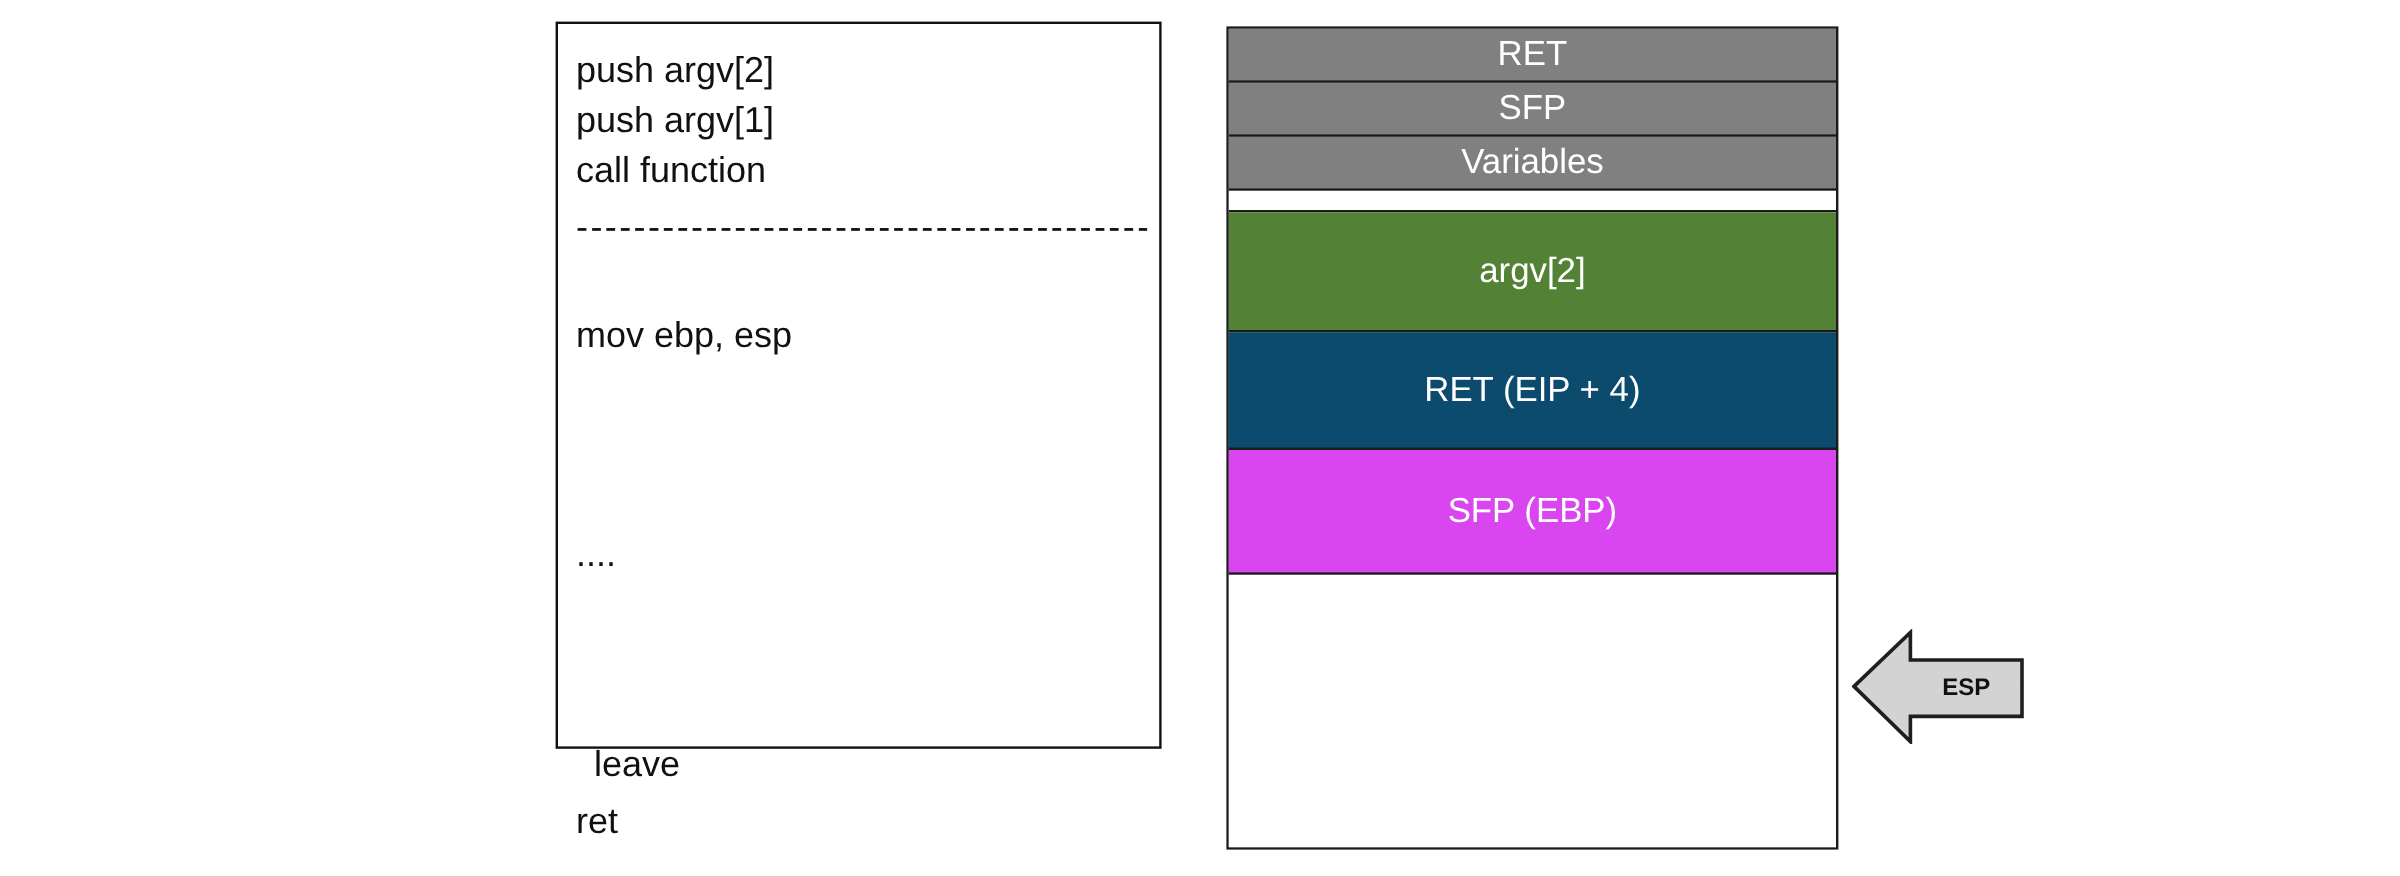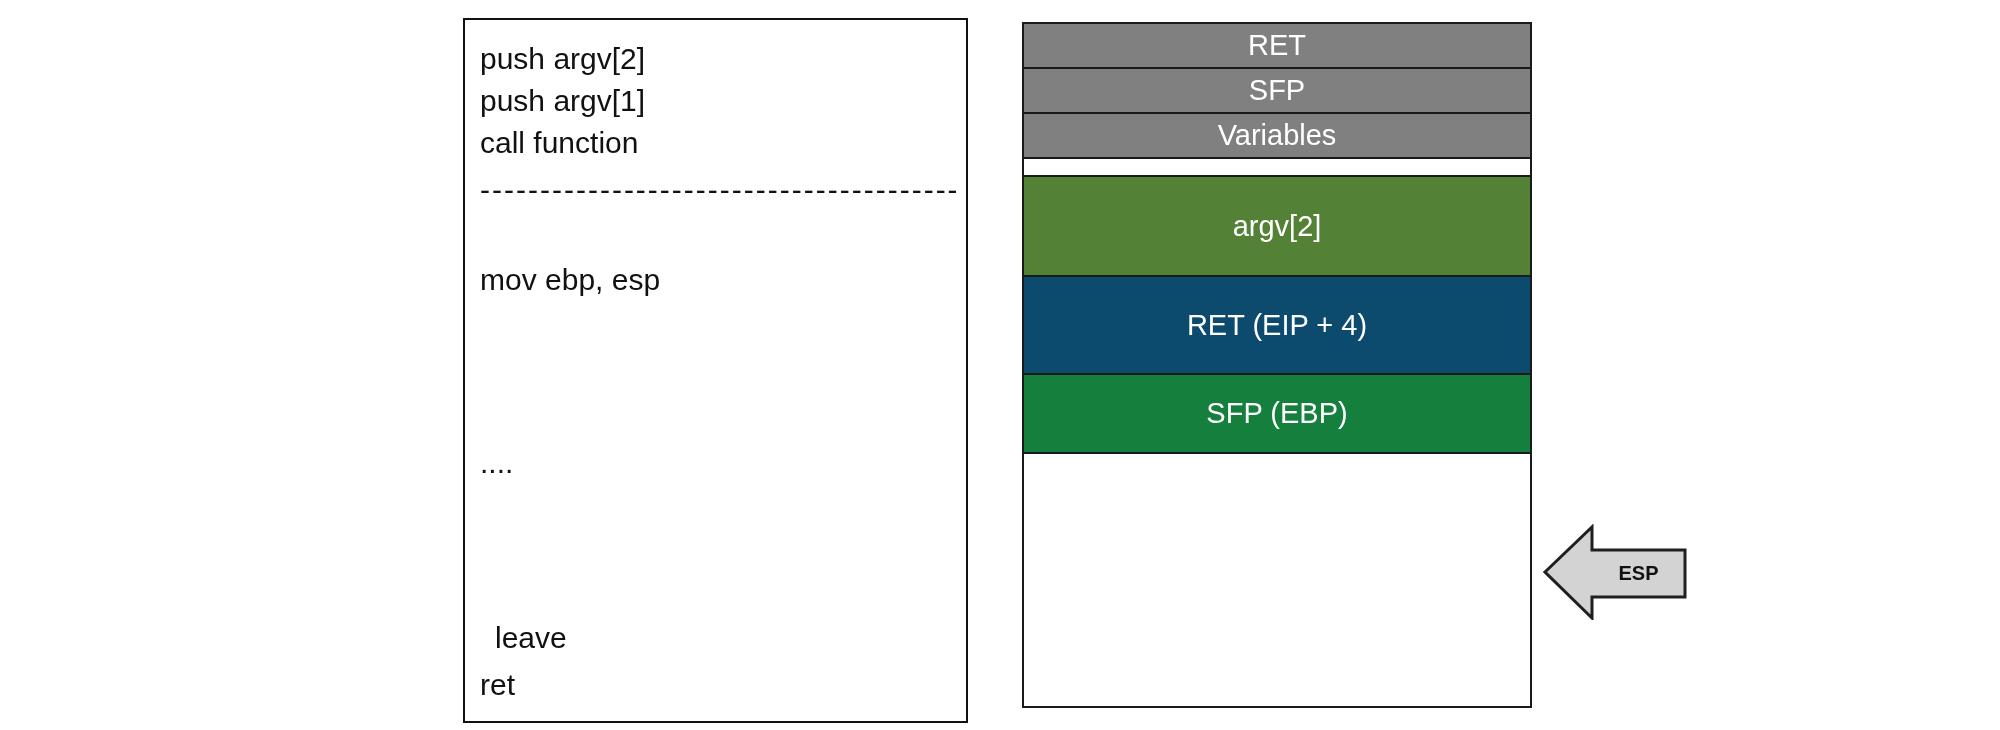--- a/index.html
+++ b/index.html
@@ -3,21 +3,21 @@
 <meta charset="utf-8">
 <style>
   html,body{margin:0;padding:0;background:#ffffff;}
   .canvas{
     position:relative;width:2000px;height:730px;background:#ffffff;overflow:hidden;
     font-family:"Liberation Sans", sans-serif;color:#1a1a1a;
   }
 
   
   .code-box{
-    position:absolute;left:463px;top:18px;width:505px;height:705px;
+    position:absolute;left:463px;top:18px;width:505px;height:606px;
     border:2px solid #111111;background:#ffffff;box-sizing:border-box;
   }
   .code-line{
     position:absolute;left:15px;right:10px;height:45px;line-height:45px;
     font-size:30px;white-space:nowrap;color:#111111;
   }
   .code-line.l0{top:16px;}
   .code-line.l1{top:58px;}
   .code-line.l2{top:100px;}
   .code-line.l3{top:147px;letter-spacing:2px;overflow:hidden;}
@@ -40,21 +40,21 @@
   }
   .srow{
     display:flex;align-items:center;justify-content:center;
     font-size:29px;color:#ffffff;box-sizing:border-box;
     border-bottom:2px solid #1a1a1a;flex:0 0 auto;
   }
   .srow.gray {background:#808080;height:45px;}
   .srow.gap  {background:#ffffff;height:18px;}
   .srow.green{background:#538135;height:100px;}
   .srow.red  {background:#0c4a6e;height:98px;}
-  .srow.blue {background:#15803d;height:79px;}
+  .srow.blue {background:#d946ef;height:104px;}
   .srow.empty{background:#ffffff;border-bottom:none;flex:1 1 auto;}
 
   
   .esp-arrow-svg{position:absolute;left:1543px;top:524px;width:145px;height:96px;}
   .esp-label{
     position:absolute;left:1592px;top:550px;width:93px;height:47px;
     display:flex;align-items:center;justify-content:center;
     font-size:20px;font-weight:600;color:#111111;
   }
 </style>

